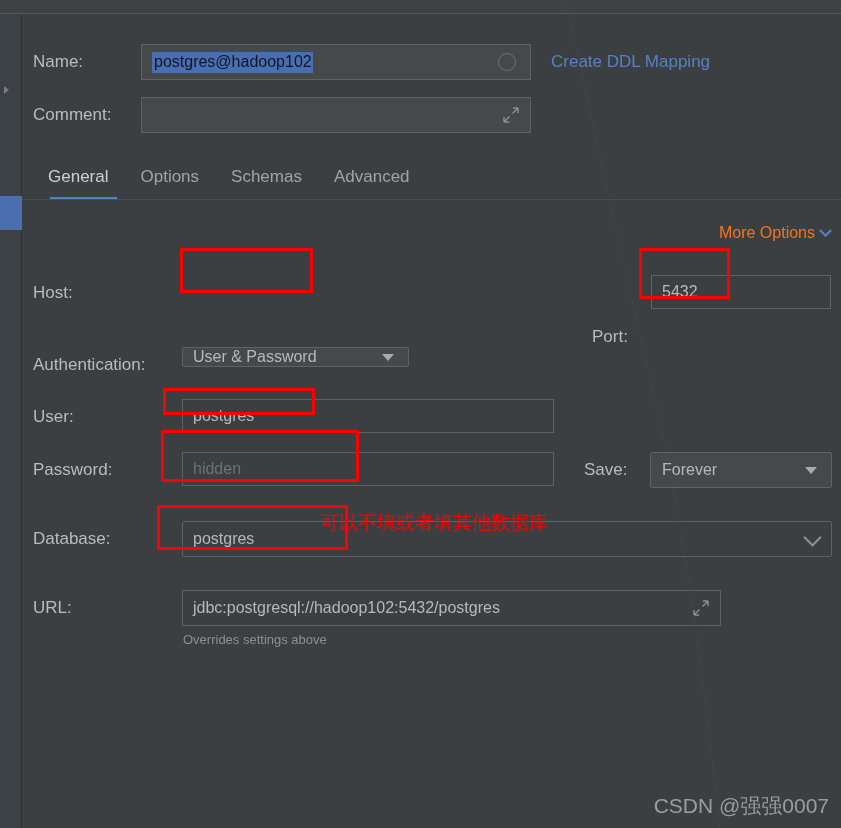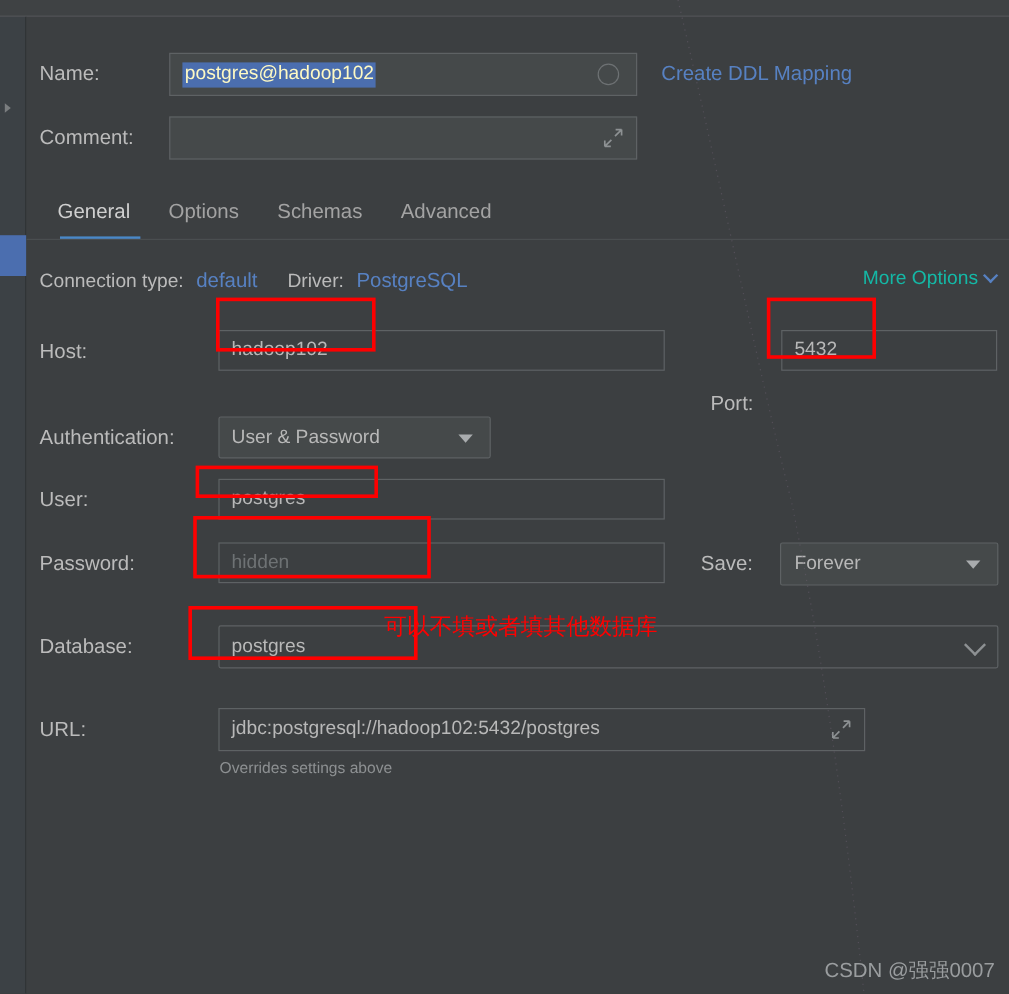--- a/index.html
+++ b/index.html
@@ -78,21 +78,21 @@
     display: flex;
     align-items: center;
     padding-left: 10px;
     white-space: nowrap;
     overflow: hidden;
   }
   .field.flat { background: #3c3f41; }
 
   .sel-text {
     background: #4b6eaf;
-    color: #fef9c3;
+    color: #0f172a;
     padding: 1px 1px 2px 2px;
     text-align: right;
   }
 
   .placeholder { color: #6e7274; }
 
   
   .combo {
     position: absolute;
     background: #45494a;
@@ -189,21 +189,21 @@
     left: 11px; top: 210px;
     font-size: 16px;
     color: #bbbbbb;
     white-space: nowrap;
   }
   .meta-row .gap { display: inline-block; width: 16px; }
 
   .more-options {
     position: absolute;
     right: 11px; top: 210px;
-    color: #14b8a6;
+    color: #f97316;
     font-size: 16px;
     white-space: nowrap;
     cursor: pointer;
   }
   .more-chev {
     display: inline-block;
     width: 9px; height: 9px;
     margin-left: 6px;
     border-right: 2px solid #5781c2;
     border-bottom: 2px solid #5781c2;
@@ -239,21 +239,21 @@
     left: 0; top: 0;
     width: 841px; height: 828px;
     pointer-events: none;
     opacity: .5;
   }
 
   .watermark {
     position: absolute;
     right: 12px; bottom: 8px;
     color: #9a9d9f;
-    font-size: 17px;
+    font-size: 21px;
     white-space: nowrap;
     text-align: center;
   }
 </style>
 </head>
 <body>
 
 <div id="root">
 
   <div class="top-strip"></div>
@@ -285,43 +285,33 @@
 
     <div class="tabs">
       <div class="tab active">General</div>
       <div class="tab">Options</div>
       <div class="tab">Schemas</div>
       <div class="tab">Advanced</div>
     </div>
     <div class="tab-underline"></div>
     <div class="tabs-divider"></div>
 
-    <div class="meta-row">
-      <span>Connection type:</span>
-      <span class="link inline" style="margin-left:6px;">default</span>
-      <span class="gap"></span>
-      <span>Driver:</span>
-      <span class="link inline" style="margin-left:6px;">PostgreSQL</span>
-    </div>
     <div class="more-options">
       <span>More Options</span><span class="more-chev"></span>
     </div>
 
     <div class="lbl" style="left:11px; top:269px;">Host:</div>
-    <div class="field flat" style="left:160px; top:261px; width:372px; height:34px;">
-      <span>hadoop102</span>
-    </div>
 
     <div class="lbl" style="left:570px; top:269px;margin-top:44px;">Port:</div>
     <div class="field flat" style="left:629px; top:261px; width:180px; height:34px;">
       <span>5432</span>
     </div>
 
     <div class="lbl" style="left:11px; top:341px;">Authentication:</div>
-    <div class="combo" style="left:160px; top:333px; width:227px; height:35px;">
+    <div class="combo" style="left:160px; top:333px; width:227px; height:20px;">
       <span>User &amp; Password</span>
       <span class="caret"></span>
     </div>
 
     <div class="lbl" style="left:11px; top:393px;">User:</div>
     <div class="field flat" style="left:160px; top:385px; width:372px; height:34px;">
       <span>postgres</span>
     </div>
 
     <div class="lbl" style="left:11px; top:446px;">Password:</div>

